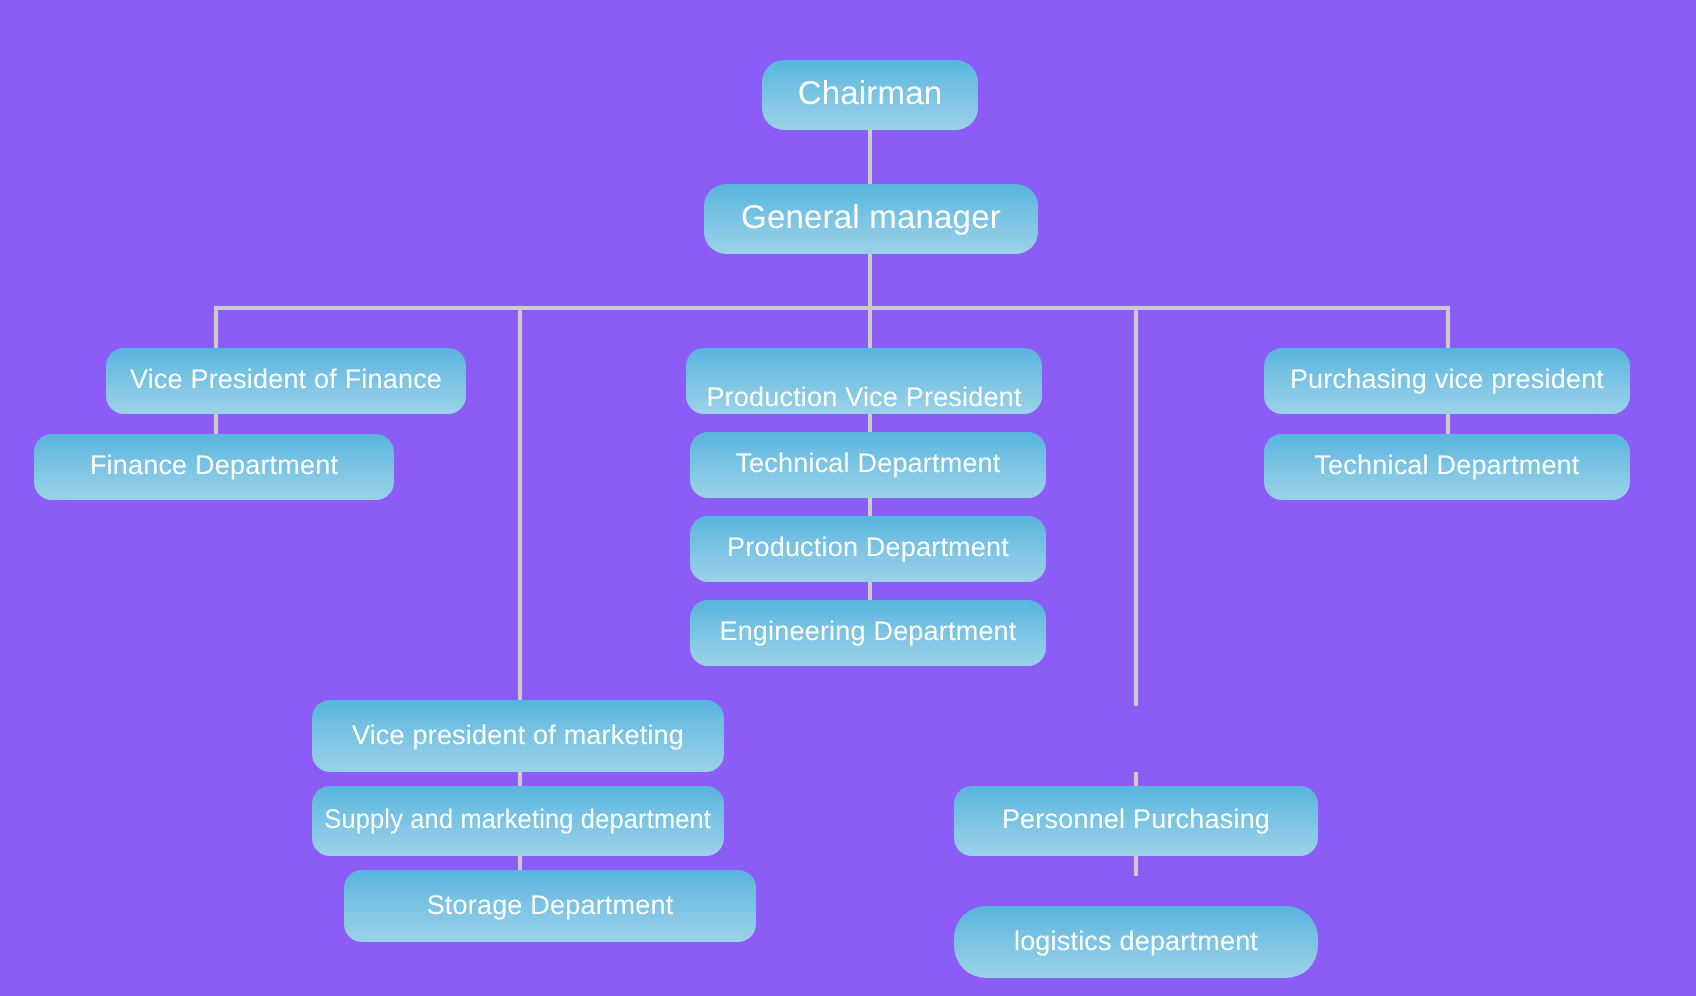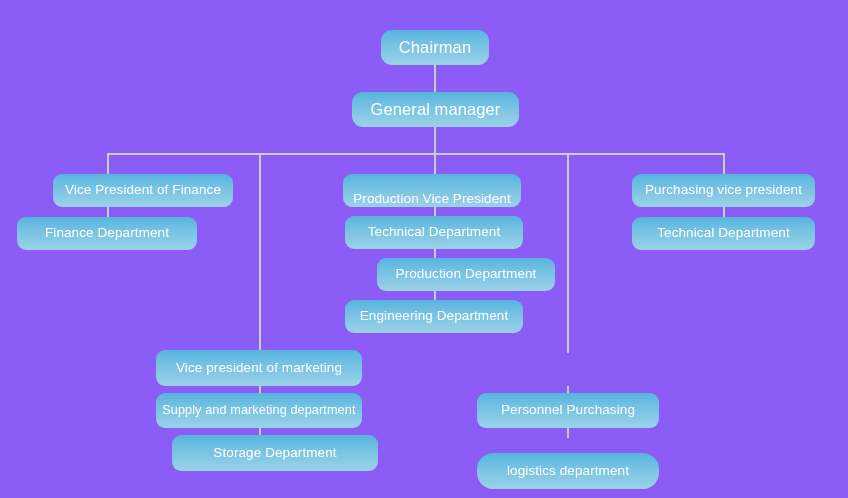--- a/index.html
+++ b/index.html
@@ -100,21 +100,21 @@
   <div class="node" style="left:17px; top:217px; width:180px; height:33px;">
     <span class="node-label">Finance Department</span>
   </div>
 
   <div class="node" style="left:343px; top:174px; width:178px; height:33px;align-items:flex-end;">
     <span class="node-label">Production Vice President</span>
   </div>
   <div class="node" style="left:345px; top:216px; width:178px; height:33px;">
     <span class="node-label">Technical Department</span>
   </div>
-  <div class="node" style="left:345px; top:258px; width:178px; height:33px;margin-left:32px;">
+  <div class="node" style="left:345px; top:258px; width:178px; height:33px;">
     <span class="node-label">Production Department</span>
   </div>
   <div class="node" style="left:345px; top:300px; width:178px; height:33px;">
     <span class="node-label">Engineering Department</span>
   </div>
 
   <div class="node" style="left:632px; top:174px; width:183px; height:33px;">
     <span class="node-label">Purchasing vice president</span>
   </div>
   <div class="node" style="left:632px; top:217px; width:183px; height:33px;">

